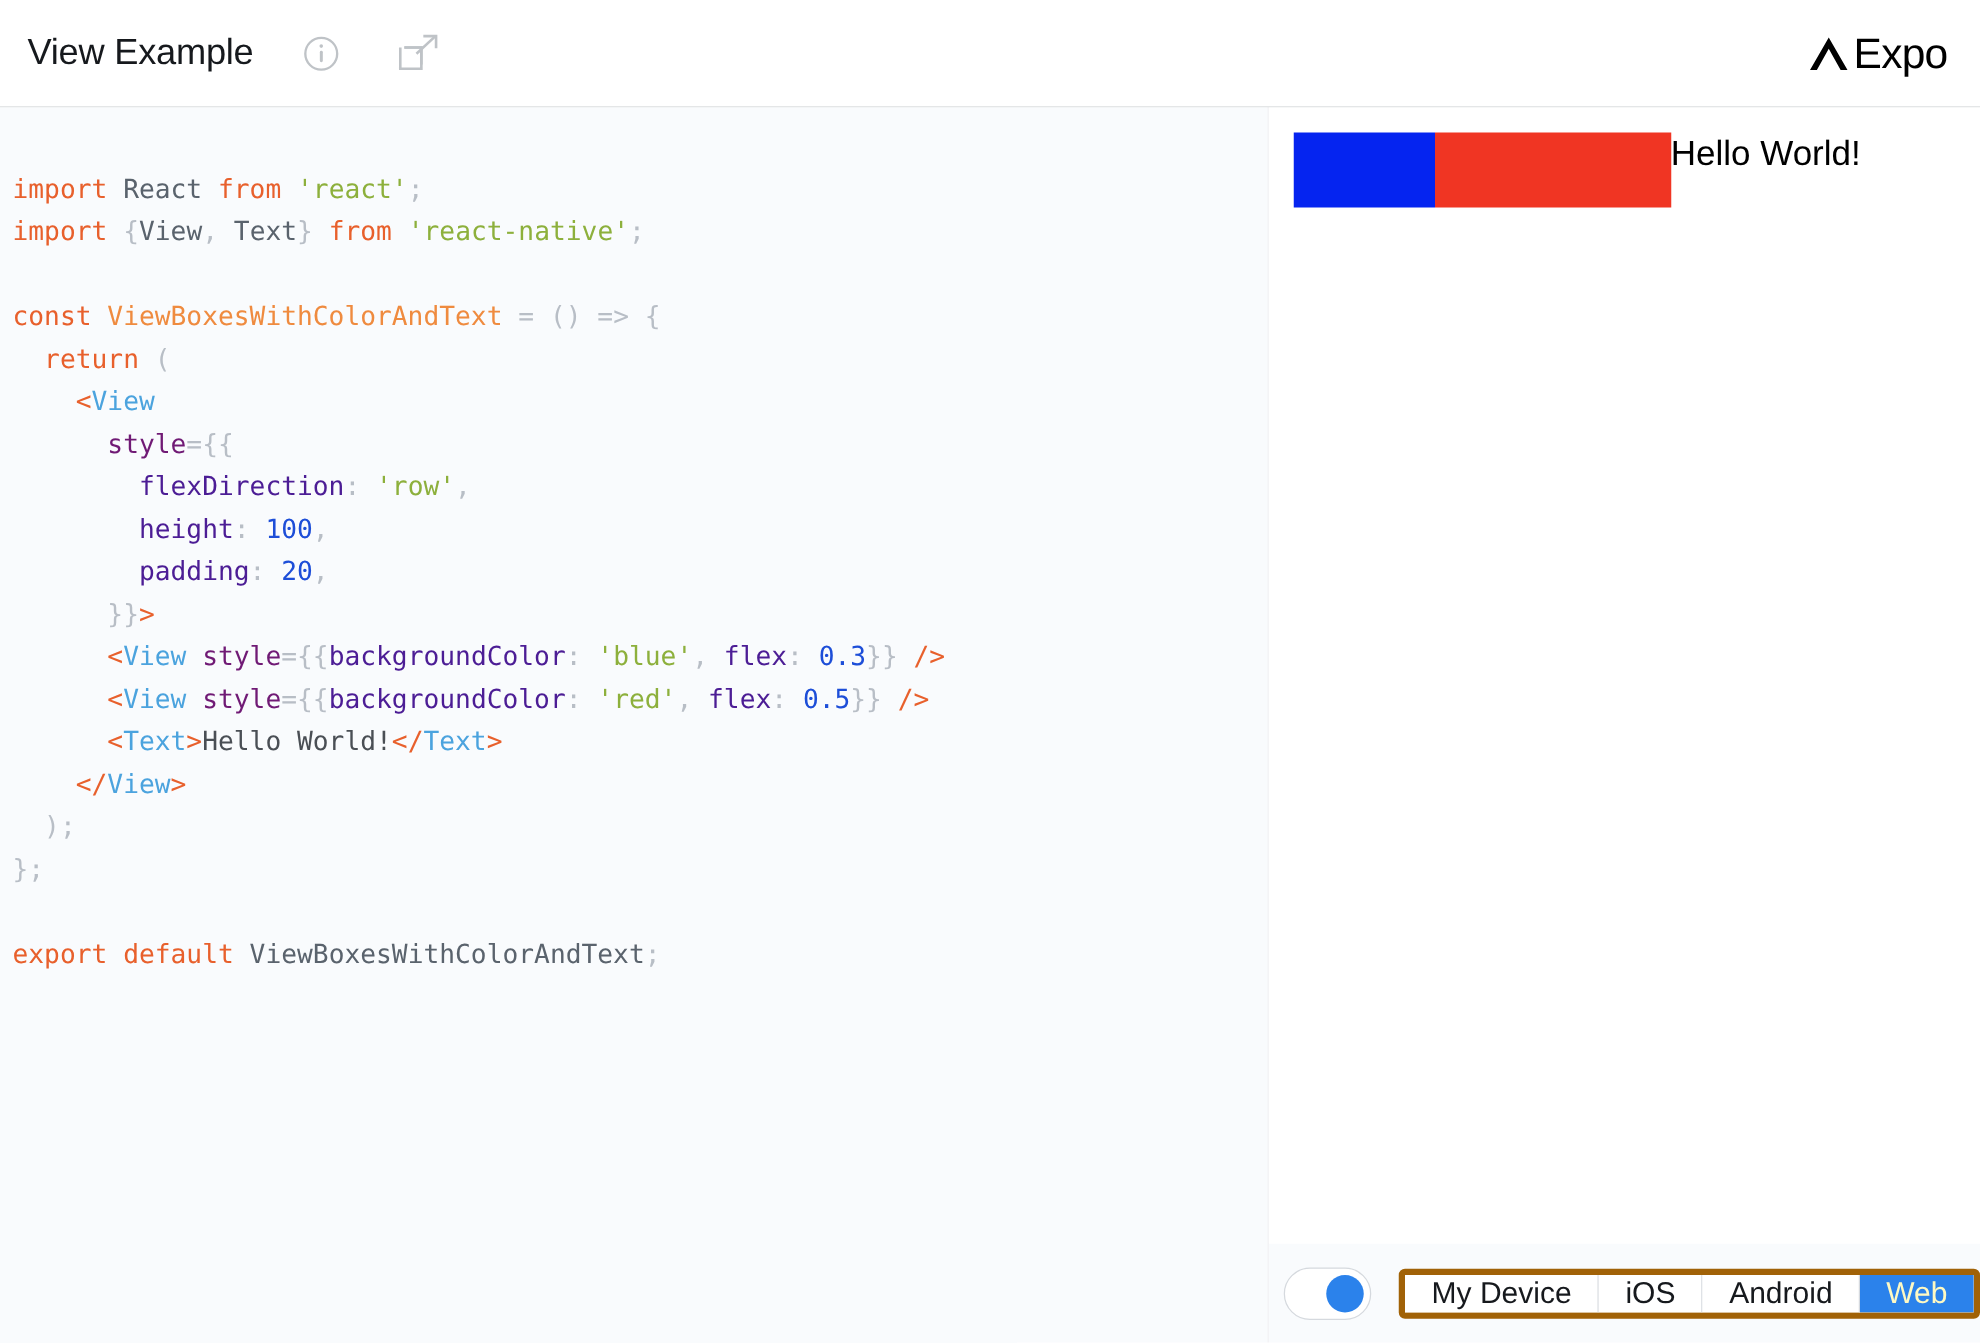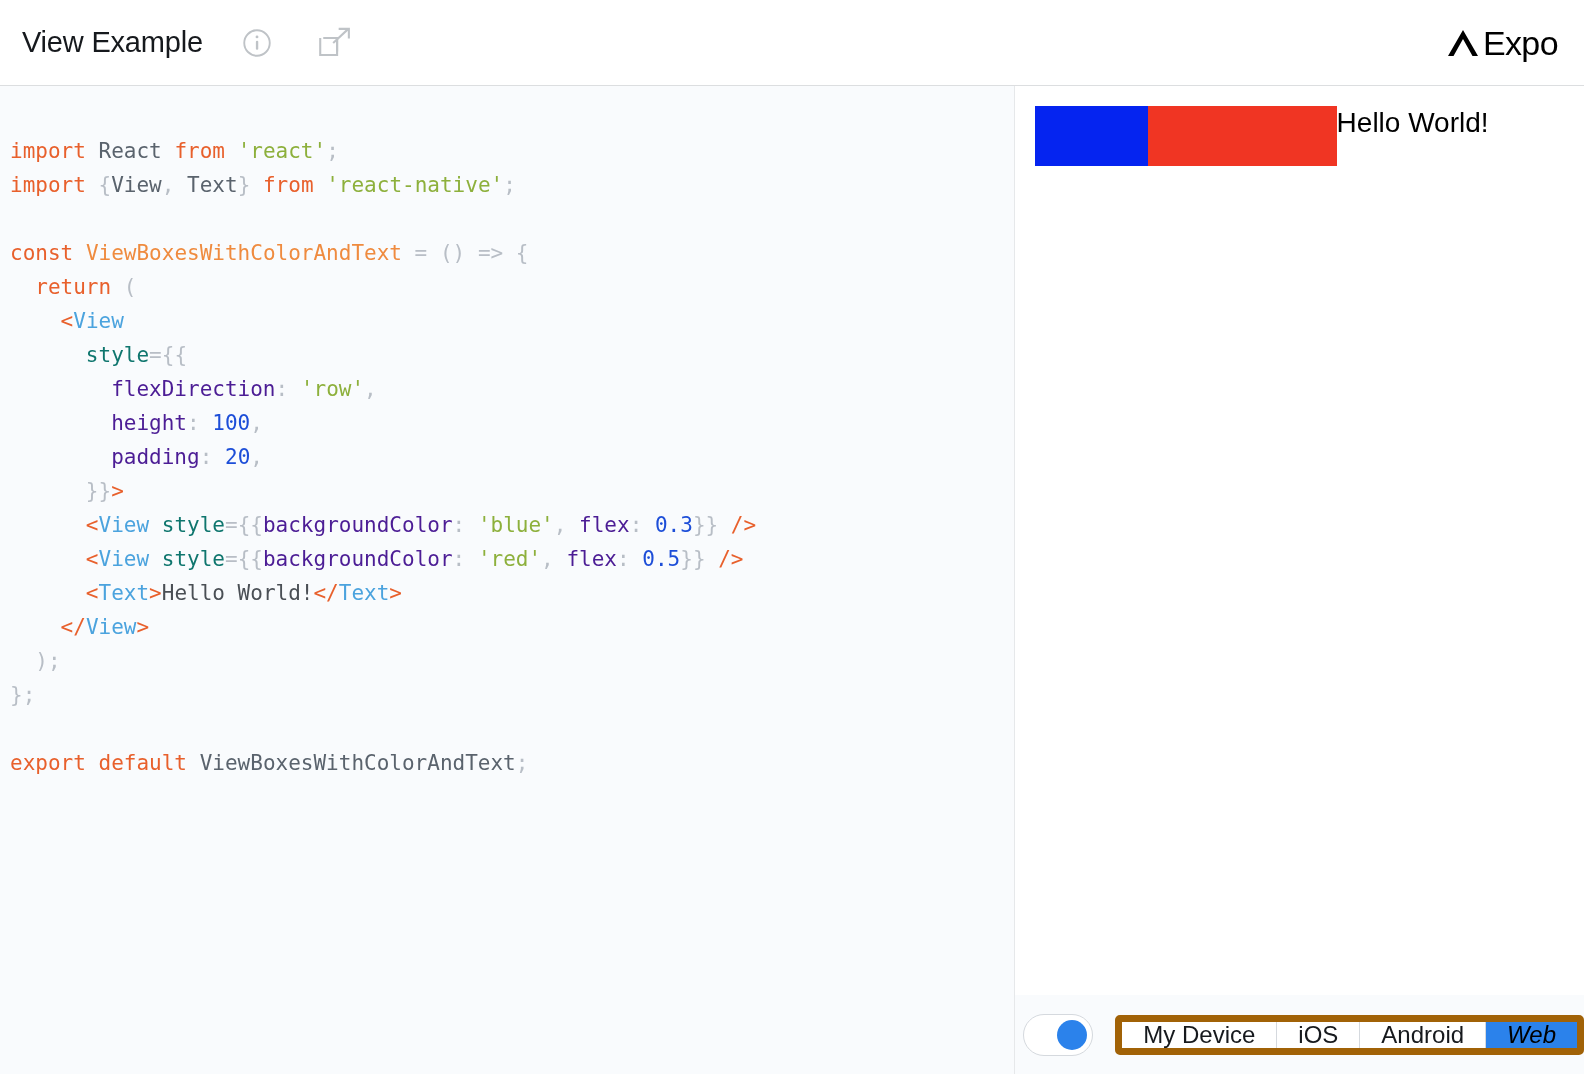--- a/index.html
+++ b/index.html
@@ -102,21 +102,21 @@
   }
   .code .ln { display: block; min-height: 34px; }
 
   
   .t-kw   { color: #e8602c; }   
   .t-str  { color: #8db03c; }   
   .t-id   { color: #5a636d; }   
   .t-punc { color: #b8bec6; }   
   .t-tag  { color: #4ba3de; }   
   .t-brk  { color: #e8602c; }   
-  .t-attr { color: #0f766e; }   
+  .t-attr { color: #701a75; }   
   .t-prop { color: #4c1d95; }   
   .t-num  { color: #1d4ed8; }   
   .t-fn   { color: #ef8b3f; }   
   .t-txt  { color: #4a4f55; }   
 
   
   .divider {
     width: 1px;
     flex: 0 0 1px;
     background: #e6e8ea;
@@ -181,21 +181,21 @@
     top: 50%;
     right: 5px;
     transform: translateY(-50%);
     width: 30px;
     height: 30px;
     border-radius: 50%;
     background: #2b82eb;
   }
   .segmented {
     display: flex;
-    border: 7px solid #a16207;
+    border: 5px solid #a16207;
     border-radius: 5px;
     overflow: hidden;
     background: #ffffff;
     height: 40px;
     flex: 0 0 auto;
   }
   .seg {
     display: flex;
     align-items: center;
     justify-content: center;
@@ -204,22 +204,21 @@
     color: #16191d;
     background: #ffffff;
     cursor: pointer;
     border-right: 1px solid #d5d9de;
     white-space: nowrap;
     user-select: none;
   }
   .seg:last-child { border-right: none; }
   .seg.active {
     background: #2b82eb;
-    color: #000000;
-    font-style: italic;
+    color: #fef9c3;
   }
 </style>
 </head>
 <body>
 
 <div class="app">
 
   <div class="header">
     <div class="header-left">
       <div class="page-title">View Example</div>

